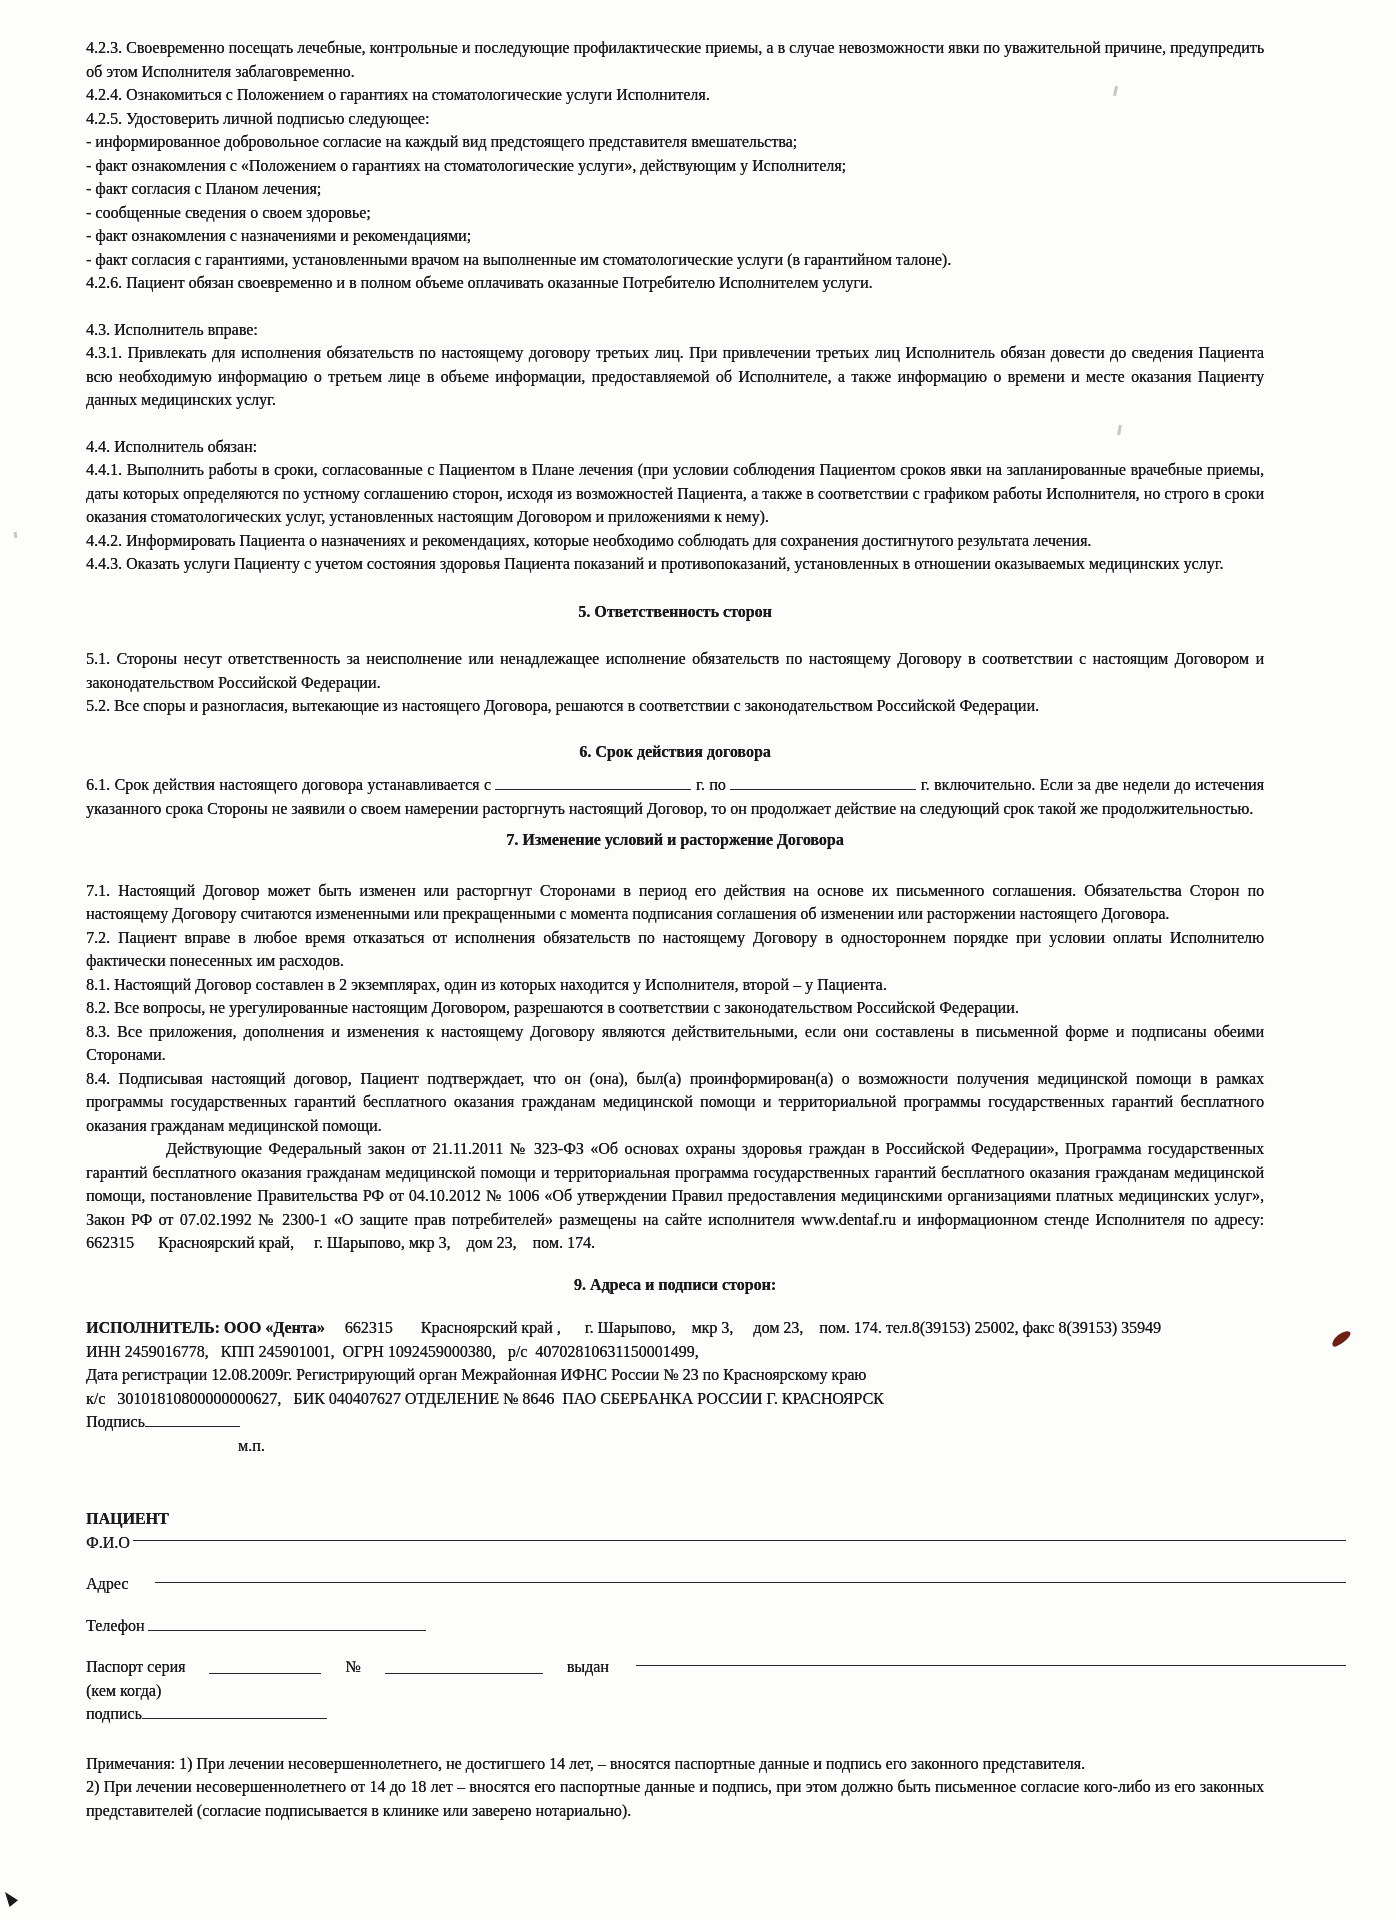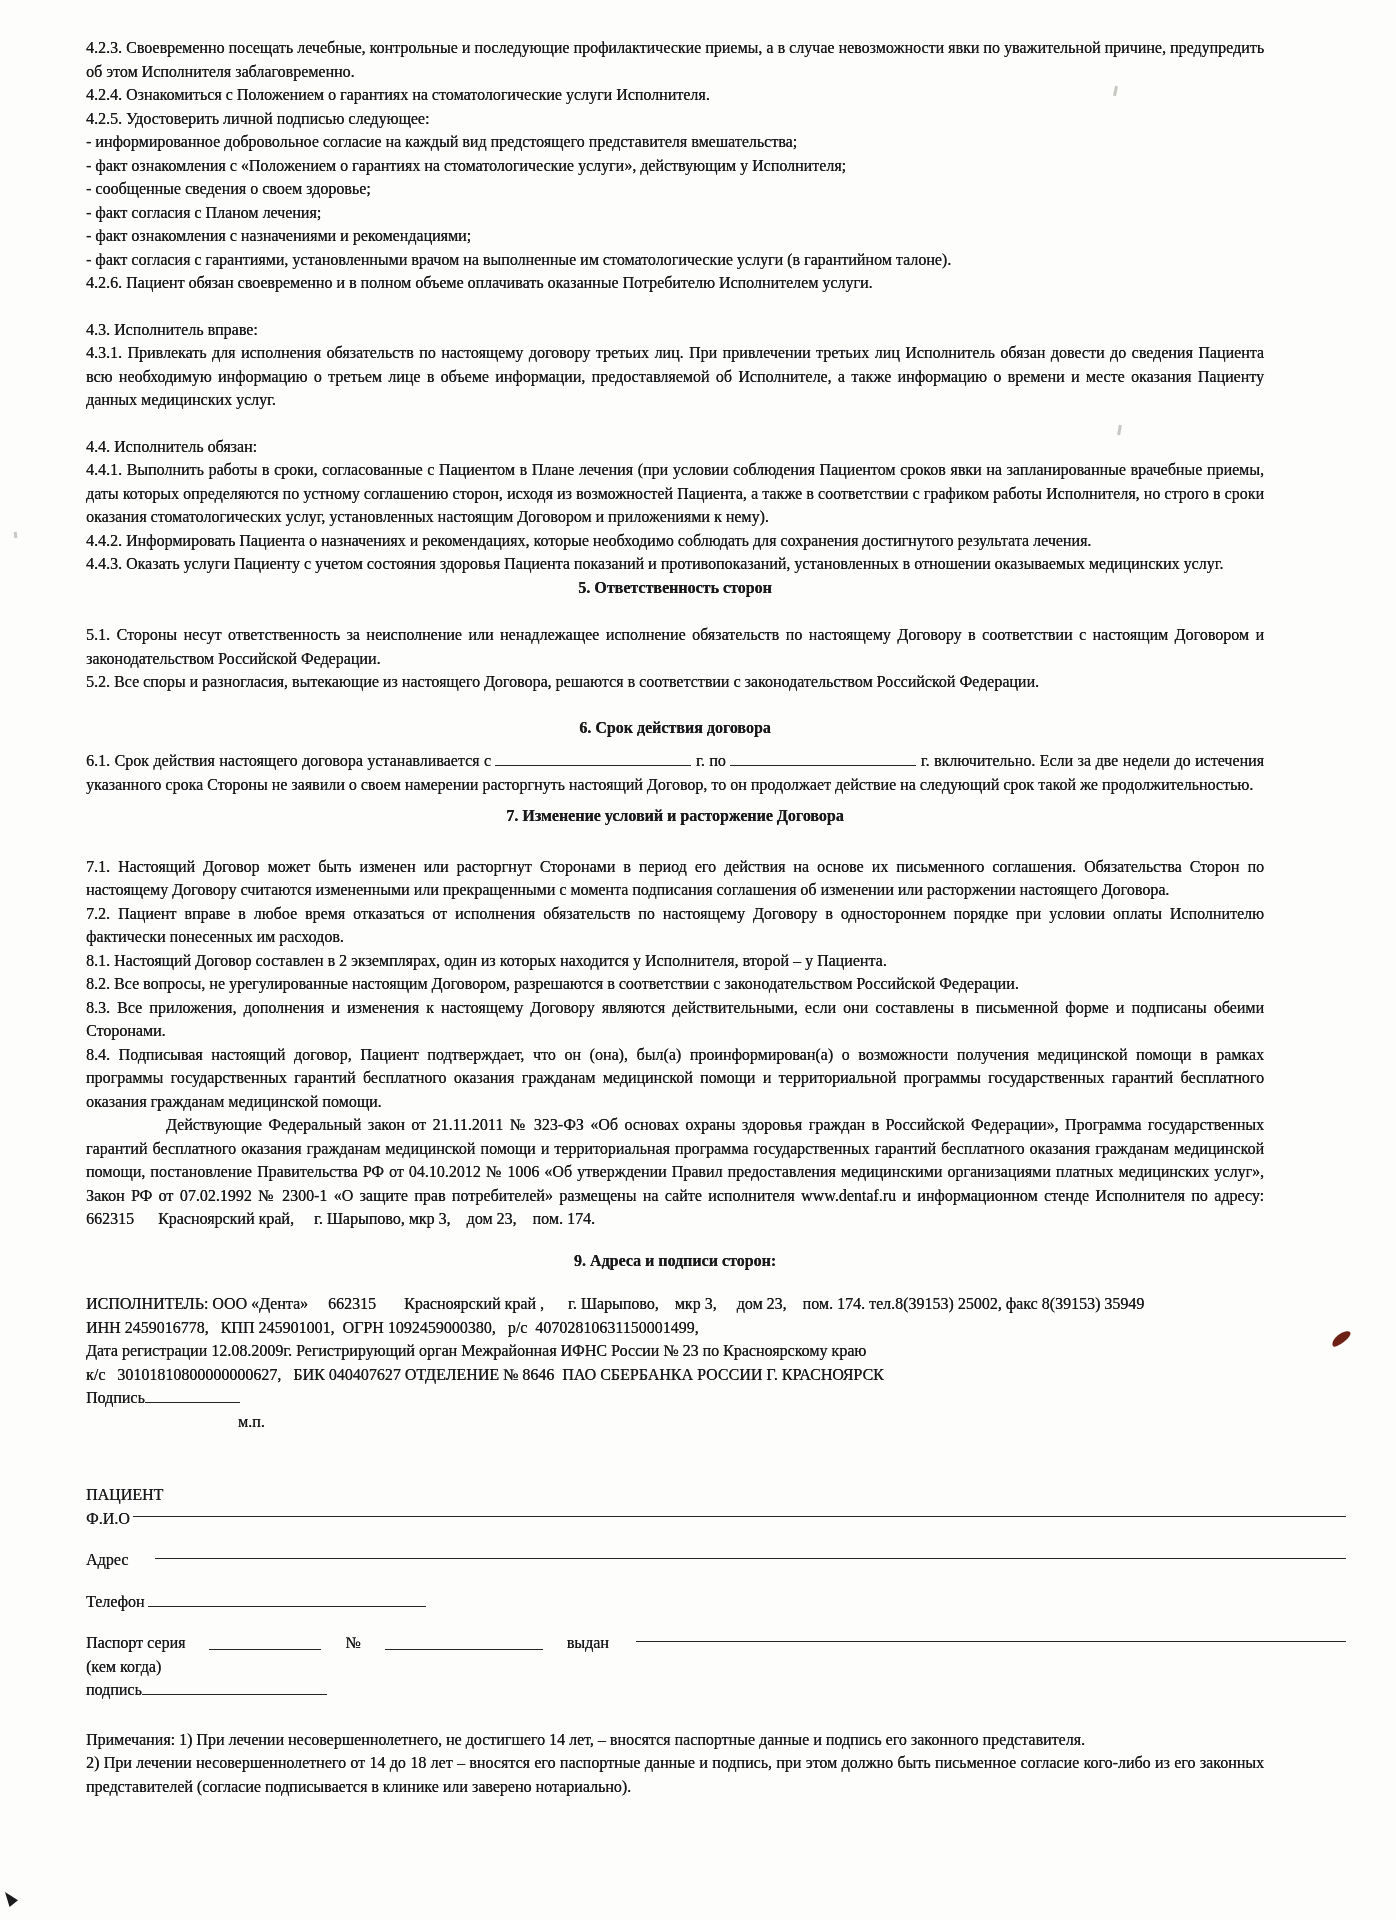--- a/index.html
+++ b/index.html
@@ -16,39 +16,39 @@
   }
   .page * { box-sizing:border-box; }
   .content {
     position:absolute; left:86px; top:36px; width:1178px;
     text-shadow:0.2px 0 0 currentColor;
   }
   p { margin:0; }
   .j { text-align:justify; }
   .bullet { padding-left:19px; text-indent:-19px; }
   .h { font-weight:bold; text-align:center; }
-  .b { font-weight:normal; }
+  .b { font-weight:bold; }
   .indent { text-indent:80px; }
   .blank {
     display:inline-block;
     border-bottom:1.6px solid #26262a;
     height:0.95em;
     vertical-align:baseline;
   }
   .frow { display:flex; align-items:center; }
   .frow .lbl { white-space:nowrap; }
   .fill {
     flex:1;
     border-bottom:1.6px solid #26262a;
     margin:0 0 3px 3px;
     height:1px;
   }
   .wide { margin-right:-82px; }
   .mt1 { margin-top:23px; }
-  .h5m { margin-bottom:24px; }
+  .h5m { margin-top:24px; margin-bottom:24px; }
   .h6m { margin-top:22px; margin-bottom:10px; }
   .h7m { margin-top:8px;  margin-bottom:27px; }
   .h8m { margin-top:0;    margin-bottom:20px; }
   .h9m { margin-top:18px; margin-bottom:20px; }
   .mp  { margin-left:152px; }
   .patient-gap { margin-top:50px; }
   .row-gap { margin-top:18px;gap:24px; }
   .notes-gap { margin-top:26px; }
   
   .pen-mark {
@@ -73,22 +73,22 @@
 <body>
 
 <div class="page">
   <div class="content">
 
     <p class="j">4.2.3. Своевременно посещать  лечебные, контрольные и последующие профилактические приемы, а в случае невозможности явки по уважительной причине, предупредить об этом Исполнителя заблаговременно.</p>
     <p>4.2.4.   Ознакомиться с Положением о гарантиях на стоматологические услуги Исполнителя.</p>
     <p>4.2.5.   Удостоверить личной подписью следующее:</p>
     <p class="bullet">- информированное добровольное согласие на каждый вид предстоящего представителя вмешательства;</p>
     <p class="bullet">- факт ознакомления с «Положением о гарантиях на стоматологические  услуги», действующим у Исполнителя;</p>
+    <p class="bullet">- факт согласия с Планом лечения;</p>
     <p class="bullet">- сообщенные сведения о своем здоровье;</p>
-    <p class="bullet">- факт согласия с Планом лечения;</p>
     <p class="bullet">- факт ознакомления с назначениями и рекомендациями;</p>
     <p class="bullet">- факт согласия с гарантиями, установленными врачом на выполненные им стоматологические услуги (в гарантийном талоне).</p>
     <p>4.2.6. Пациент обязан своевременно и в полном объеме оплачивать оказанные Потребителю Исполнителем услуги.</p>
 
     <p class="mt1">4.3. Исполнитель вправе:</p>
     <p class="j">4.3.1. Привлекать для исполнения обязательств по настоящему договору третьих лиц. При привлечении третьих лиц Исполнитель обязан довести до сведения Пациента всю необходимую информацию о третьем лице в объеме информации, предоставляемой об Исполнителе, а также информацию о времени и месте оказания Пациенту данных медицинских услуг.</p>
 
     <p class="mt1">4.4. Исполнитель обязан:</p>
     <p class="j">4.4.1. Выполнить работы в сроки, согласованные с Пациентом в Плане лечения (при условии соблюдения Пациентом сроков явки на запланированные врачебные приемы, даты которых определяются по устному соглашению сторон, исходя из возможностей Пациента, а также в соответствии с графиком работы Исполнителя, но строго в сроки оказания стоматологических услуг, установленных настоящим Договором и приложениями к нему).</p>
     <p class="j">4.4.2. Информировать Пациента о назначениях и рекомендациях, которые необходимо соблюдать для сохранения достигнутого результата лечения.</p>

